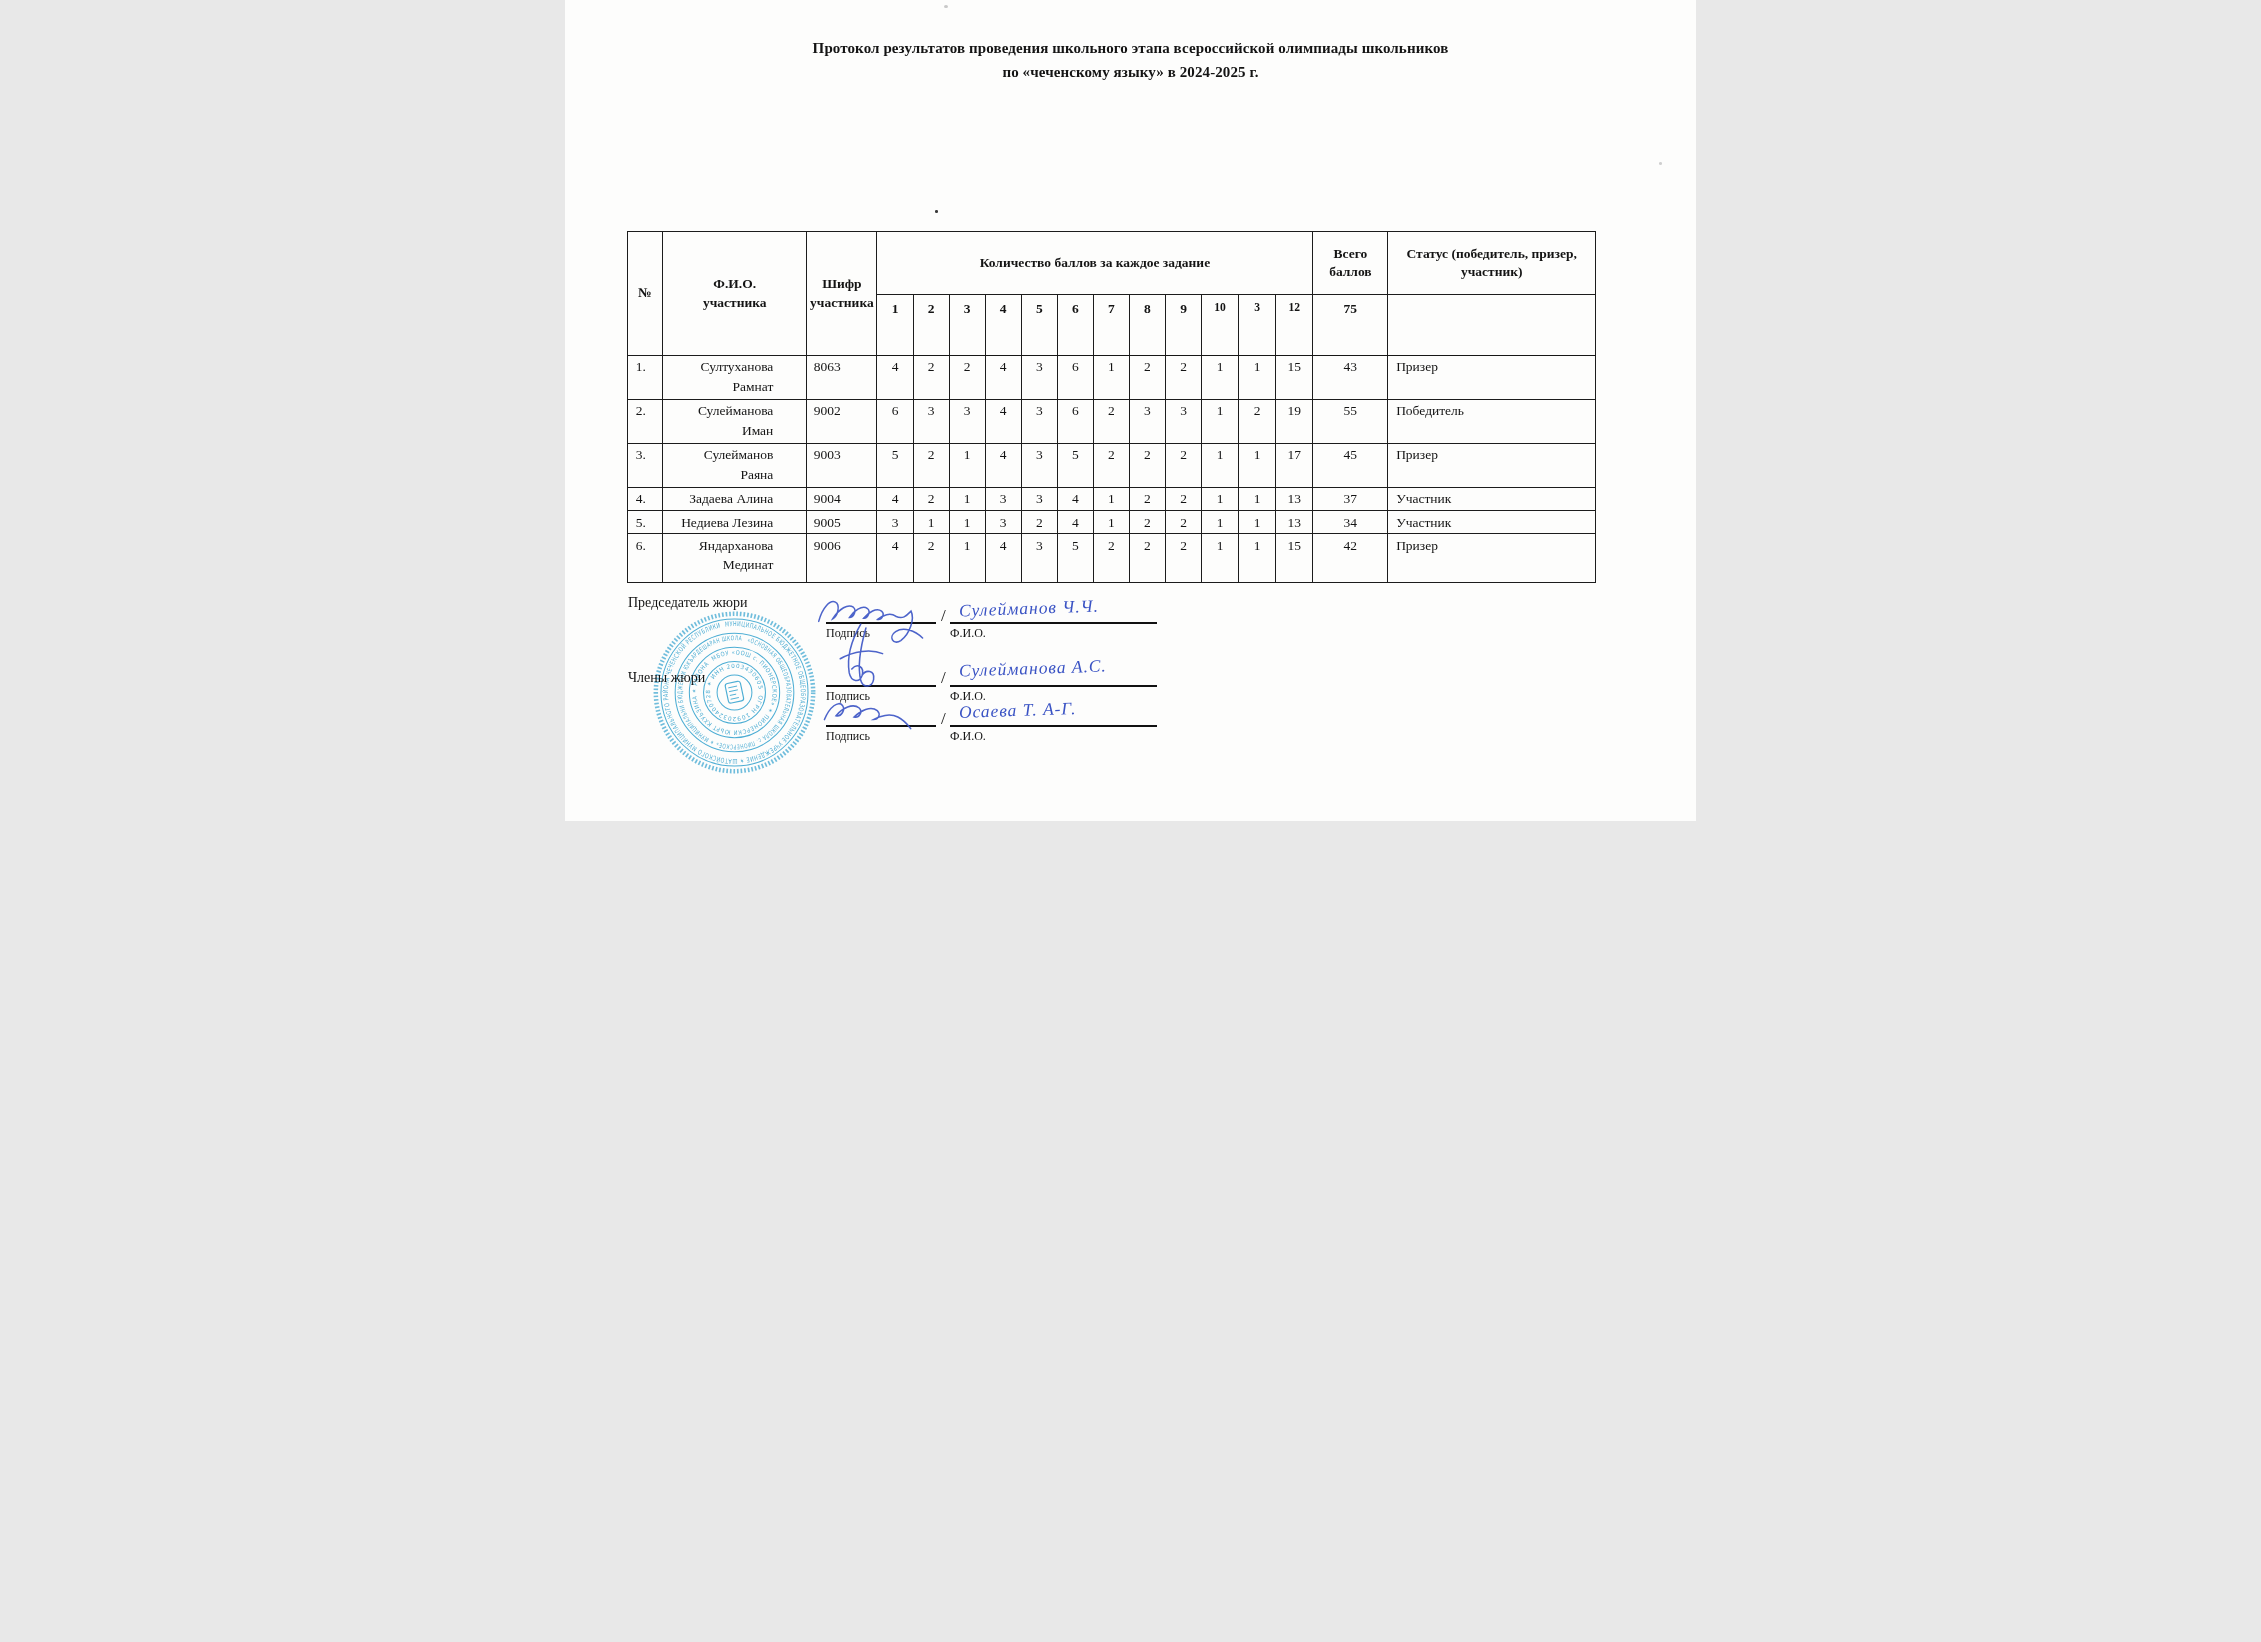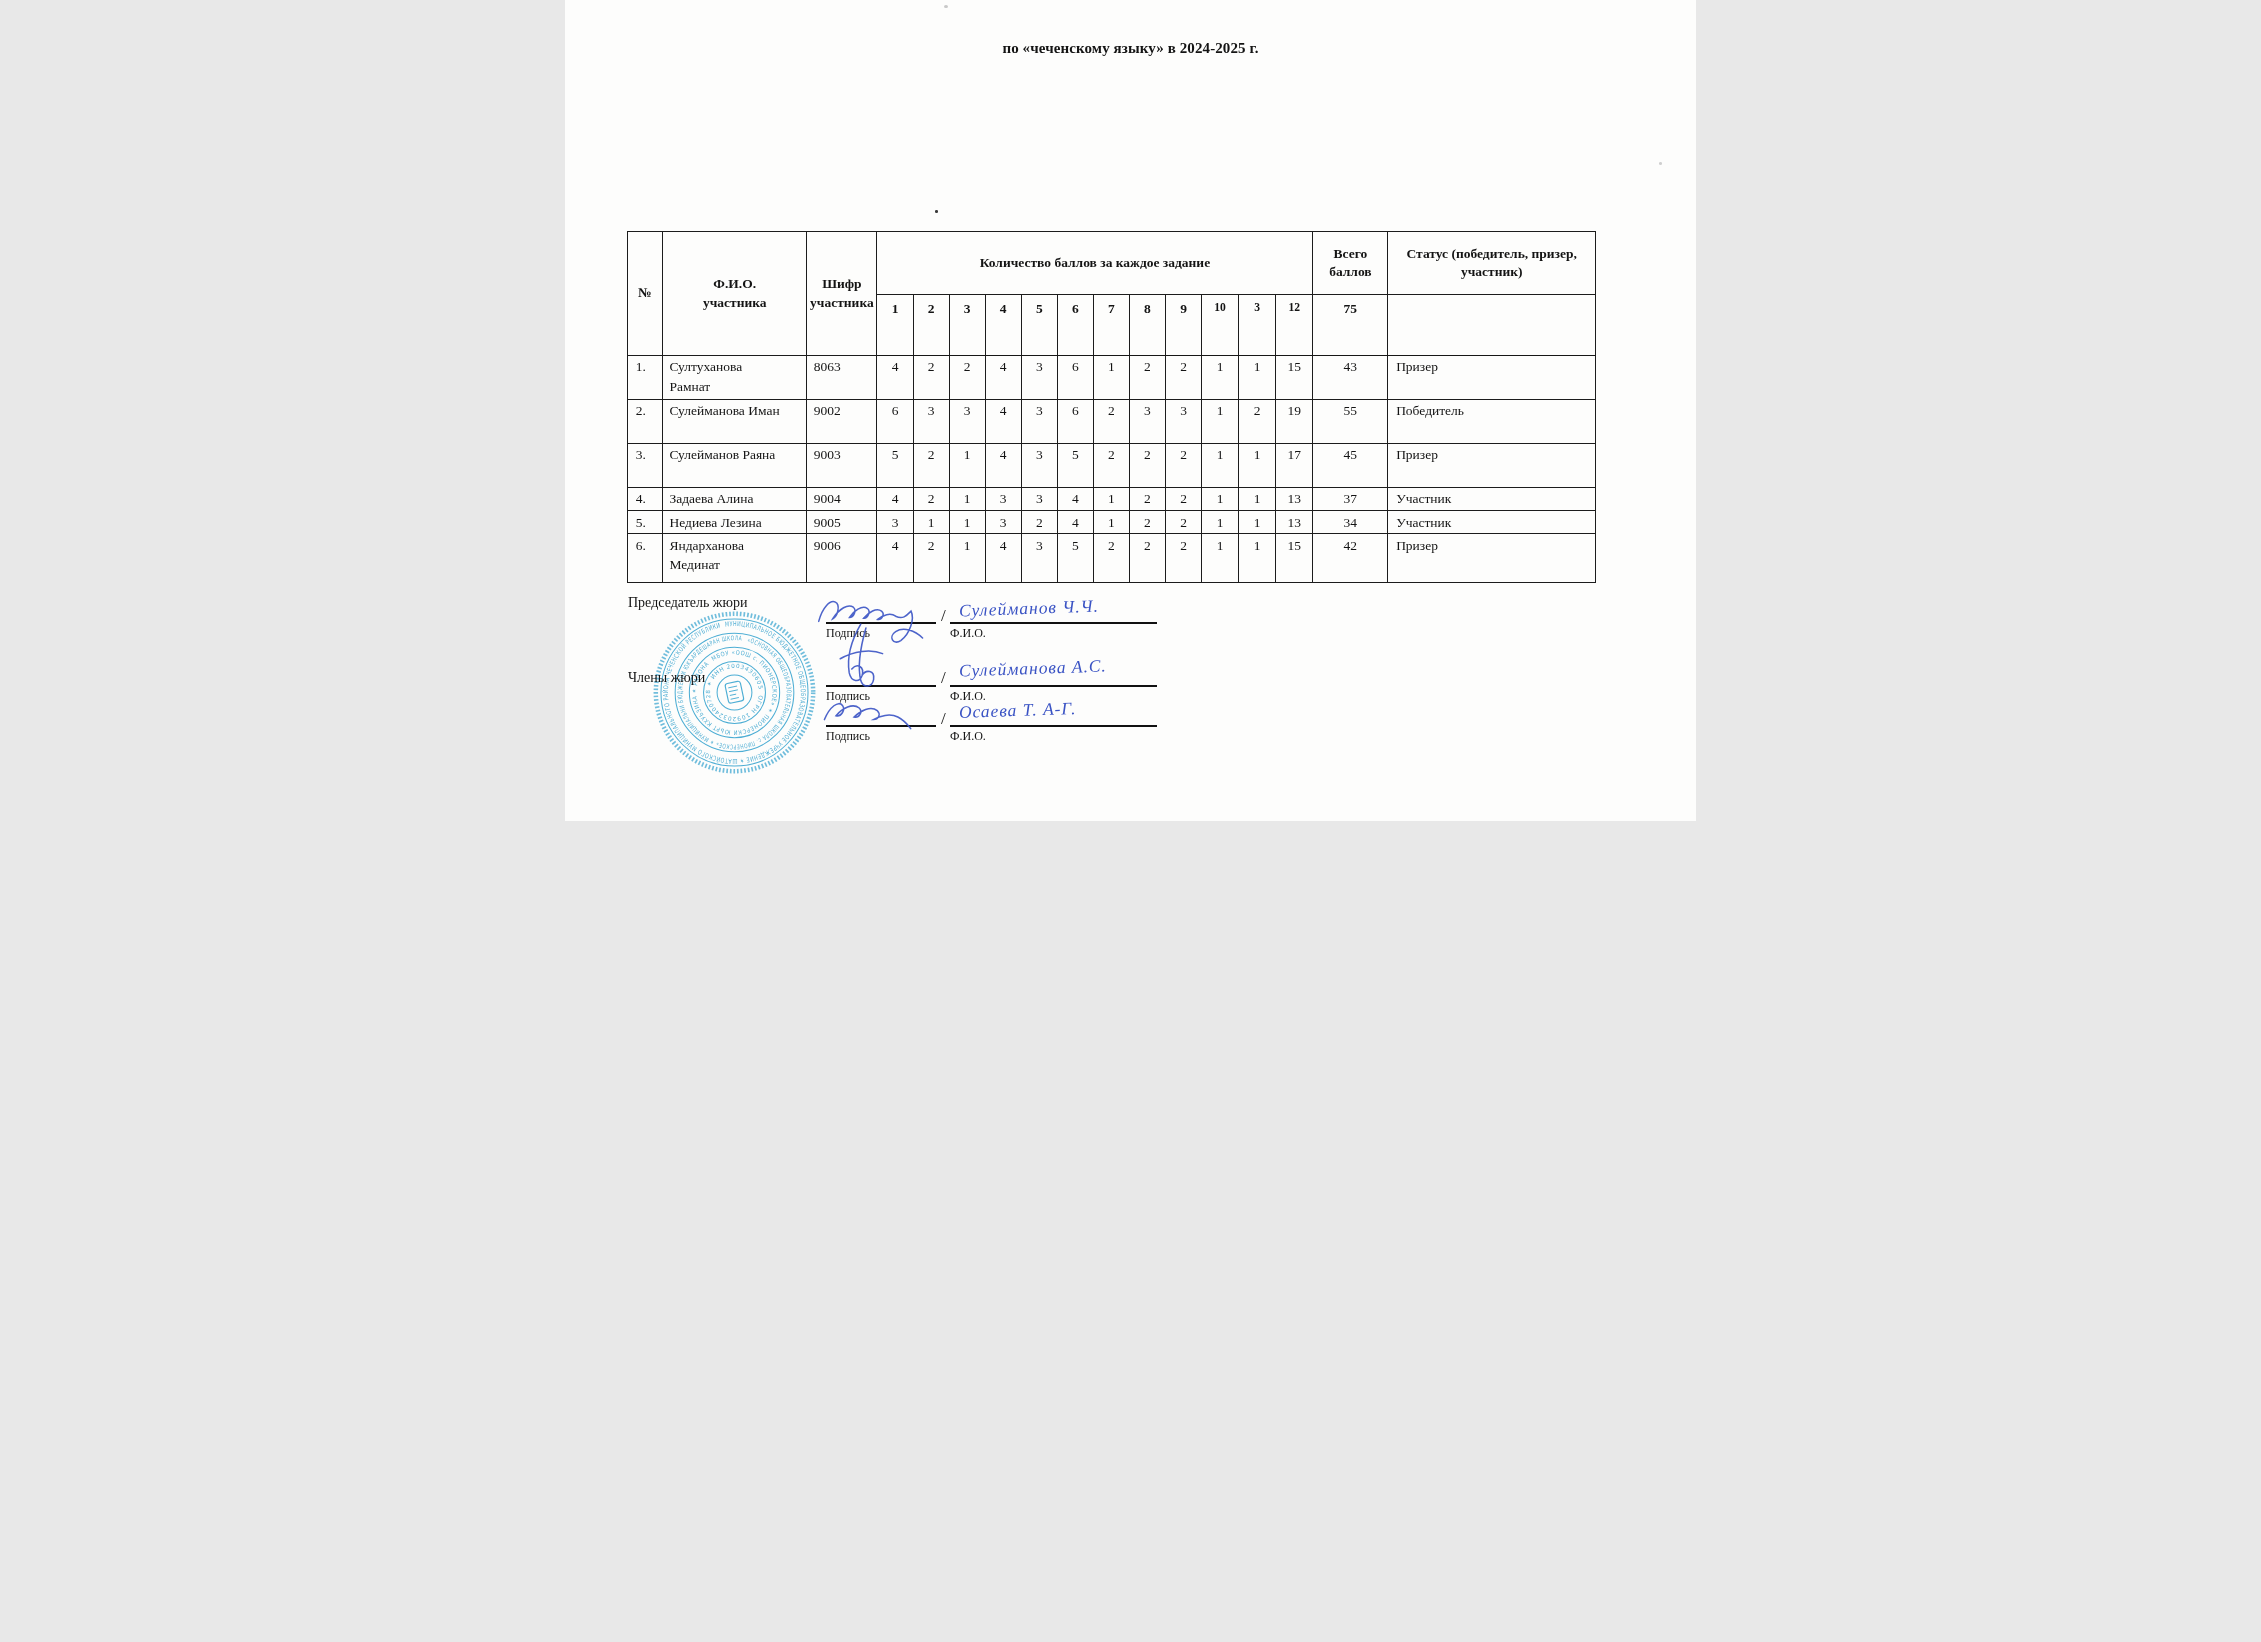--- a/index.html
+++ b/index.html
@@ -36,21 +36,21 @@
     padding:1.3px 2.6px;
     overflow:hidden;
   }
   thead th{font-weight:bold;text-align:center;vertical-align:middle;line-height:1.35;}
   thead tr.main th{height:59px;}
   thead tr.sub th{height:54px;vertical-align:top;padding-top:5.2px;border-bottom:1.9px solid #161616;}
   thead tr.sub th.smallnum{font-size:11.6px;}
   th.cipher-h{overflow-wrap:anywhere;padding:1.3px 5.2px;text-align:center;}
   tbody td{vertical-align:top;padding-top:3.2px;line-height:1.45;}
   tbody td.num{text-align:left;padding-left:7.7px;}
-  tbody td.fio{text-align:left;padding-left:6.4px;padding-right:26px;}
+  tbody td.fio{text-align:right;padding-left:6.4px;padding-right:33px;}
   tbody td.cipher{text-align:left;padding-left:6.4px;}
   tbody td.score,tbody td.total{text-align:center;}
   tbody td.status{text-align:left;padding-left:7.7px;}
   
   .sig-label{position:absolute;font-size:14px;white-space:nowrap;z-index:3;}
   .sig-line{position:absolute;height:1.9px;background:#111;z-index:2;}
   .sig-caption{position:absolute;font-size:12px;font-family:Liberation Serif, serif;text-align:left;z-index:3;}
   .slash{position:absolute;font-size:17px;z-index:3;}
   .handname{
     position:absolute;z-index:3;
@@ -62,20 +62,21 @@
   .stamp{position:absolute;left:85px;top:608px;width:169px;height:169px;z-index:1;opacity:.88;}
   
   .speck{position:absolute;border-radius:50%;z-index:0;}
 </style>
 </head>
 <body>
 
 <div class="page">
 
   <div class="title">
+    <div>Протокол результатов проведения школьного этапа всероссийской олимпиады школьников</div>
     <div>по «чеченскому языку» в 2024-2025 г.</div>
   </div>
 
 
   <div class="speck" style="left:370px;top:210px;width:2.6px;height:2.6px;background:#3a3a3a;"></div>
   <div class="speck" style="left:379px;top:5.2px;width:3.9px;height:3.2px;background:#c9c9c9;"></div>
   <div class="speck" style="left:1094px;top:162px;width:3.2px;height:2.6px;background:#cfcfcf;"></div>
 
   <table class="results">
     <colgroup>

